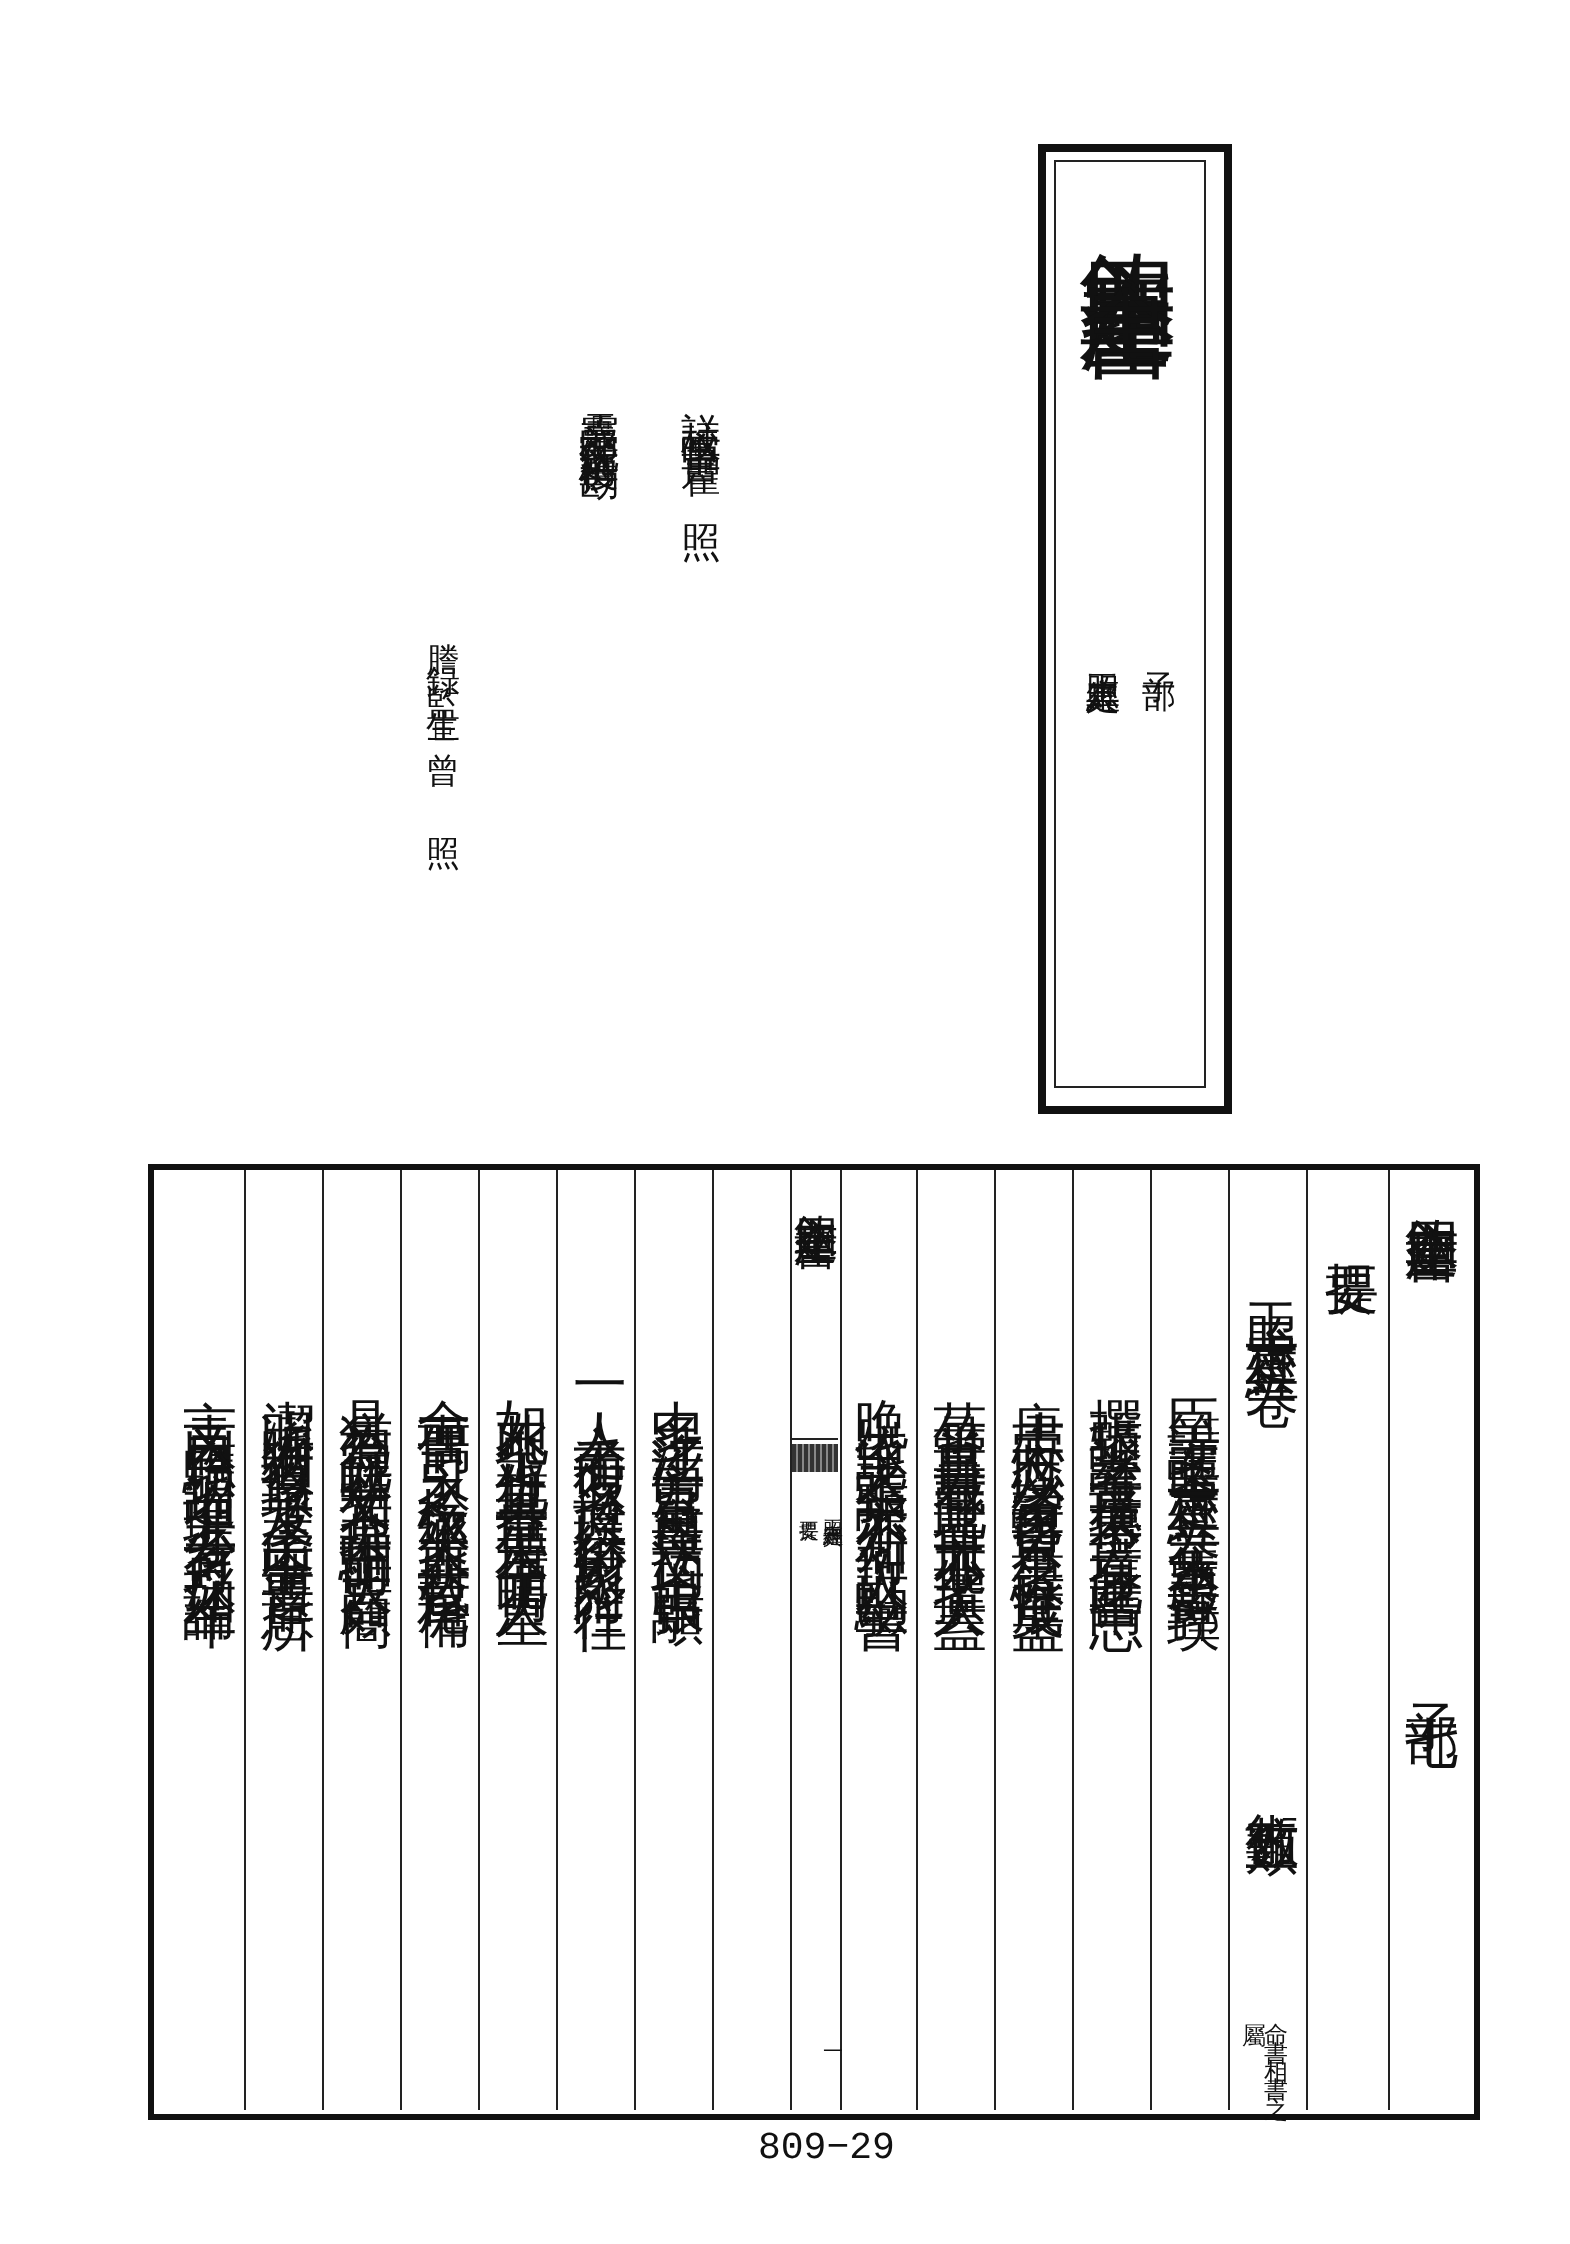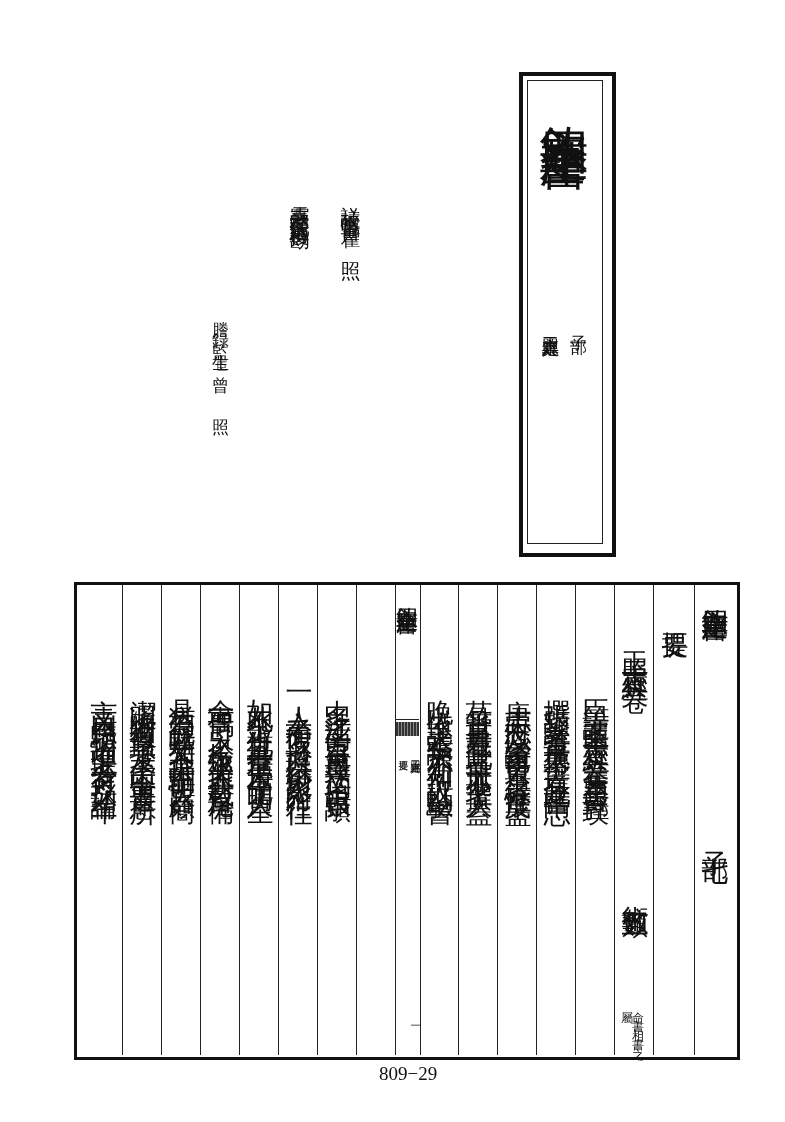--- a/index.html
+++ b/index.html
@@ -22,21 +22,21 @@
     .rule { position: absolute; top: 585px; height: 470px; width: 0; border-left: 1.2px solid #222; }
     .col-text { font-size: 27px; line-height: 30px; letter-spacing: 6.2px; }
     .fold { position: absolute; left: 395px; top: 585px; width: 24px; height: 470px;
             border-left: 1.2px solid #222; border-right: 1.2px solid #222; }
     .fold-title { left: 396px; top: 590px; font-size: 22px; letter-spacing: 1px; line-height: 22px; }
     .fold-box-line { position: absolute; left: 395px; top: 719px; width: 24px; height: 0; border-top: 1.2px solid #222; }
     .fishtail { position: absolute; left: 396px; top: 722px; width: 23px; height: 14px;
                 background: repeating-linear-gradient(90deg, #333 0 2px, #888 2px 3px); }
     .fold-small { font-size: 10px; letter-spacing: 1px; }
     .page-num { position: absolute; left: 379px; top: 1063px; font-size: 19px;
-                font-family: Liberation Serif, serif; }
+                font-family: Liberation Mono, monospace; }
   </style>
 </head>
 <body>
 
 <div class="cover-outer"></div>
 <div class="cover-inner"></div>
 <div class="vtext cover-title">欽定四庫全書</div>
 <div class="vtext cover-sub1">子部</div>
 <div class="vtext cover-sub2">玉照定真經</div>
 

